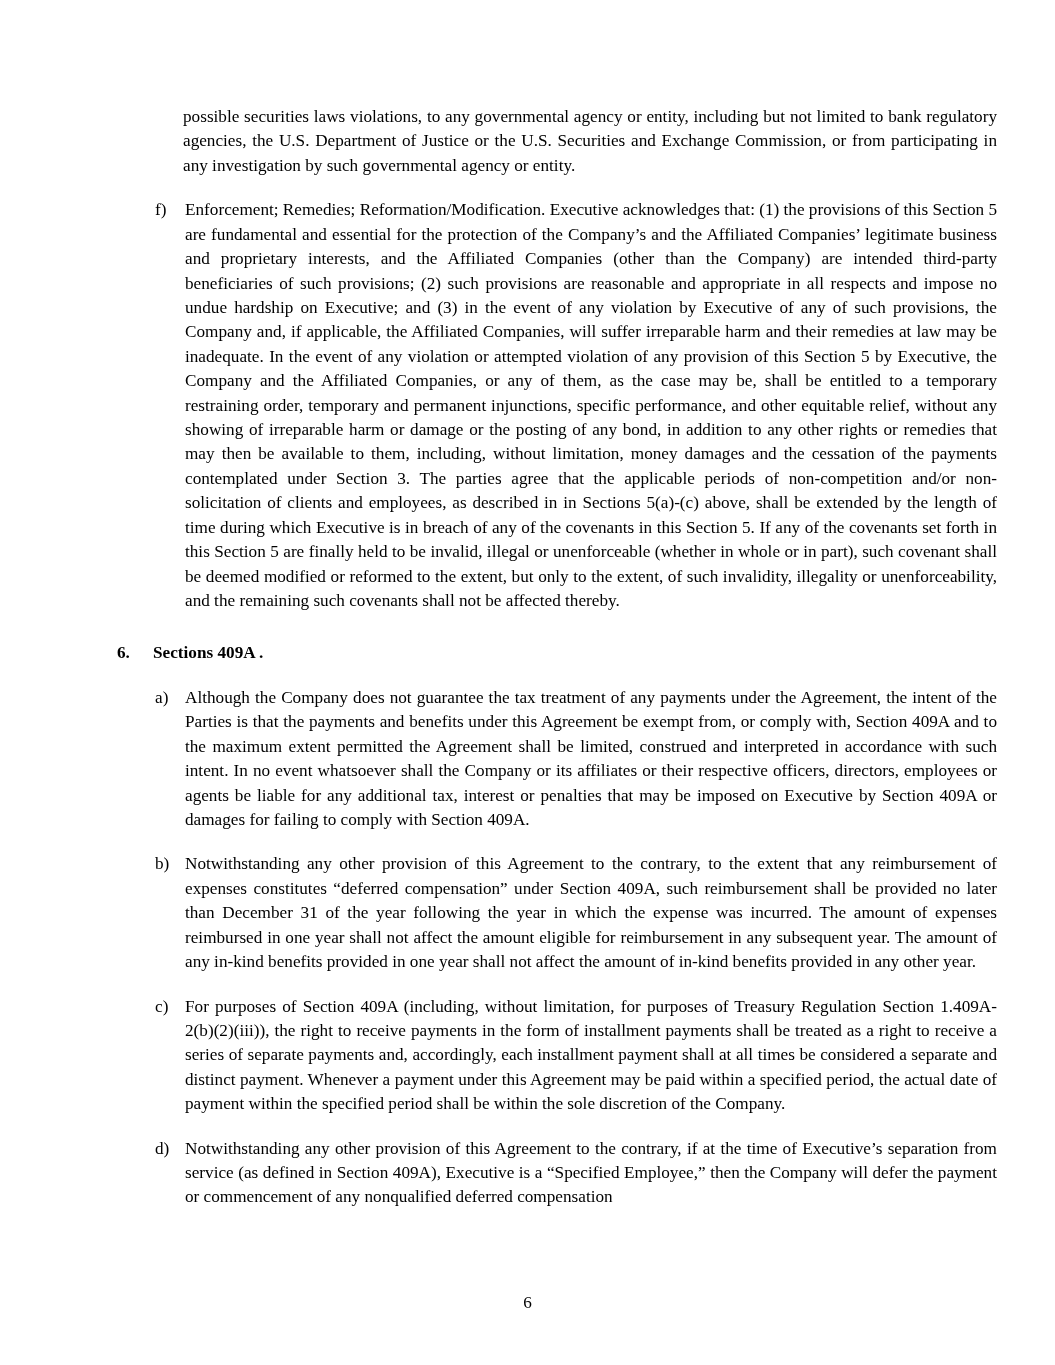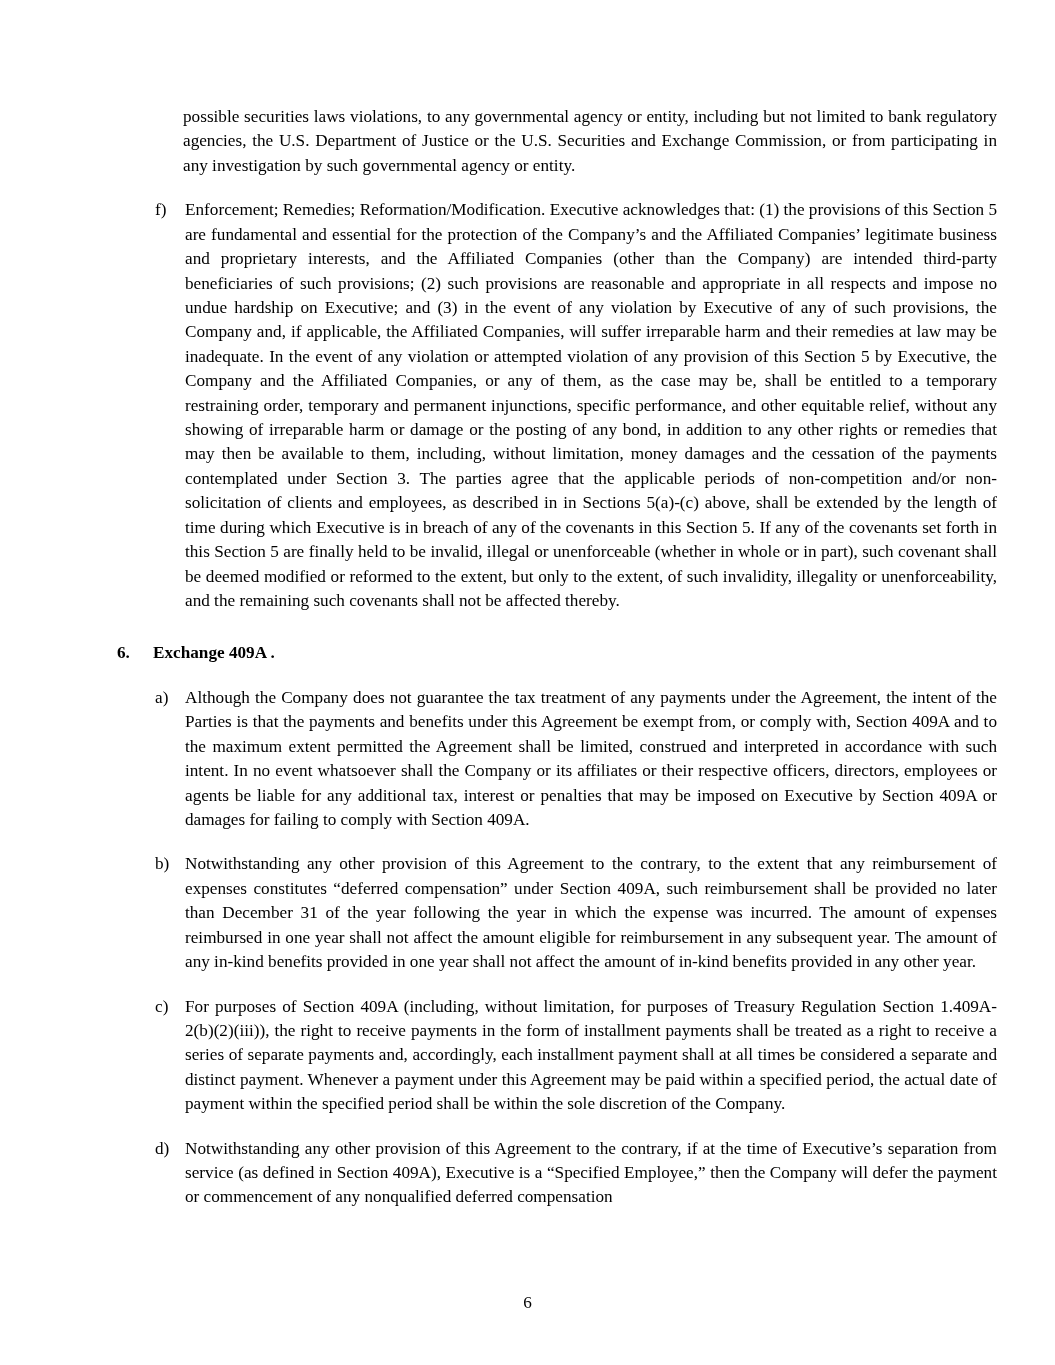--- a/index.html
+++ b/index.html
@@ -87,21 +87,21 @@
 
   <div class="para cont-block">possible securities laws violations, to any governmental agency or entity, including but not limited to bank regulatory agencies, the U.S. Department of Justice or the U.S. Securities and Exchange Commission, or from participating in any investigation by such governmental agency or entity.</div>
 
   <div class="list-item">
     <div class="marker">f)</div>
     <div class="body"><span class="underline">Enforcement; Remedies; Reformation/Modification</span><span>.  Executive acknowledges that:  (1) the provisions of this Section 5 are fundamental and essential for the protection of the Company’s and the Affiliated Companies’ legitimate business and proprietary interests, and the Affiliated Companies (other than the Company) are intended third-party beneficiaries of such provisions; (2) such provisions are reasonable and appropriate in all respects and impose no undue hardship on Executive; and (3) in the event of any violation by Executive of any of such provisions, the Company and, if applicable, the Affiliated Companies, will suffer irreparable harm and their remedies at law may be inadequate.  In the event of any violation or attempted violation of any provision of this Section 5 by Executive, the Company and the Affiliated Companies, or any of them, as the case may be, shall be entitled to a temporary restraining order, temporary and permanent injunctions, specific performance, and other equitable relief, without any showing of irreparable harm or damage or the posting of any bond, in addition to any other rights or remedies that may then be available to them, including, without limitation, money damages and the cessation of the payments contemplated under Section 3.  The parties agree that the applicable periods of non-competition and/or non-solicitation of clients and employees, as described in in Sections 5(a)-(c) above, shall be extended by the length of time during which Executive is in breach of any of the covenants in this Section 5.  If any of the covenants set forth in this Section 5 are finally held to be invalid, illegal or unenforceable (whether in whole or in part), such covenant shall be deemed modified or reformed to the extent, but only to the extent, of such invalidity, illegality or unenforceability, and the remaining such covenants shall not be affected thereby.</span></div>
   </div>
 
   <div class="section-head">
     <div class="num">6.</div>
-    <div class="title">Exchange 409A .</div>
+    <div class="title">Sections 409A .</div>
   </div>
 
   <div class="list-item">
     <div class="marker">a)</div>
     <div class="body">Although the Company does not guarantee the tax treatment of any payments under the Agreement, the intent of the Parties is that the payments and benefits under this Agreement be exempt from, or comply with, Section 409A and to the maximum extent permitted the Agreement shall be limited, construed and interpreted in accordance with such intent.  In no event whatsoever shall the Company or its affiliates or their respective officers, directors, employees or agents be liable for any additional tax, interest or penalties that may be imposed on Executive by Section 409A or damages for failing to comply with Section 409A.</div>
   </div>
 
   <div class="list-item">
     <div class="marker">b)</div>
     <div class="body">Notwithstanding any other provision of this Agreement to the contrary, to the extent that any reimbursement of expenses constitutes “deferred compensation” under  Section 409A, such reimbursement shall be provided no later than December 31 of the year following the year in which the expense was incurred.  The amount of expenses reimbursed in one year shall not affect the amount eligible for reimbursement in any subsequent year.  The amount of any in-kind benefits provided in one year shall not affect the amount of in-kind benefits provided in any other year.</div>

